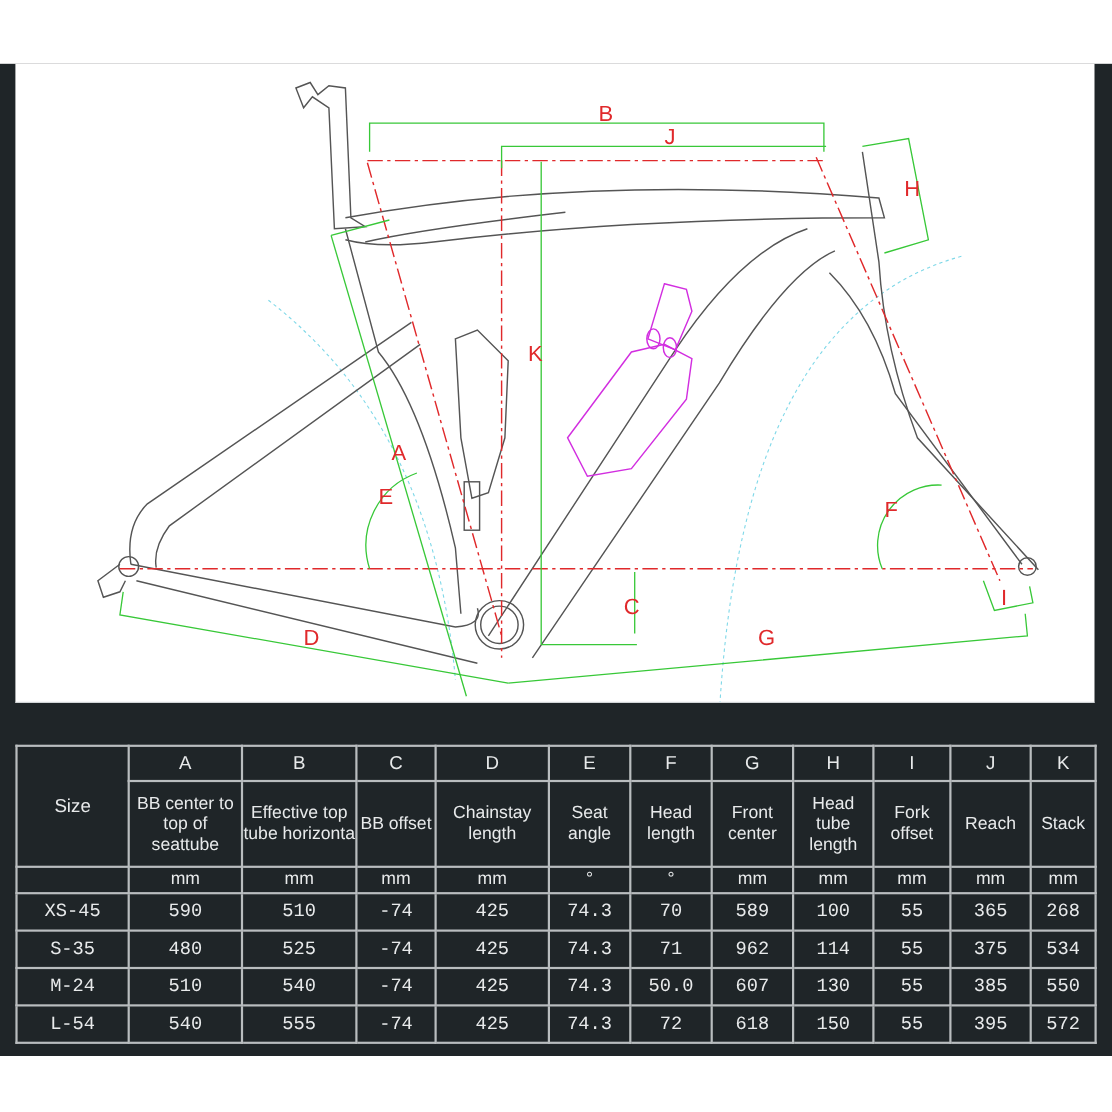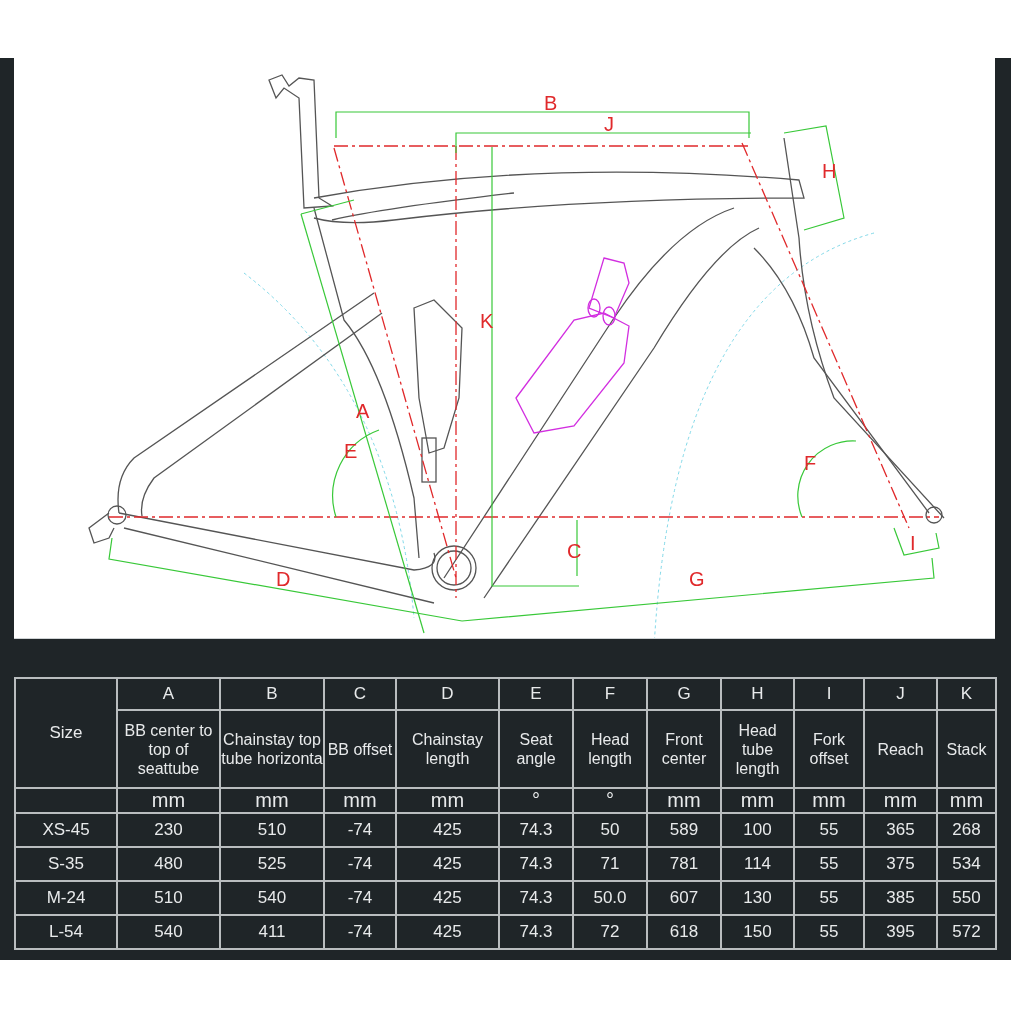--- a/index.html
+++ b/index.html
@@ -4,22 +4,22 @@
 <style>
   html, body { margin:0; padding:0; background:#ffffff; }
   body { width:1011px; height:1011px; position:relative; overflow:hidden; font-family:"Liberation Sans", sans-serif; }
   .panel { position:absolute; left:0; top:58px; width:1011px; height:902px; background:#1f2528; }
   .drawing { position:absolute; left:14px; top:58px; width:981px; height:580px; background:#ffffff; border-bottom:1px solid #cfd3d5; }
   .drawing svg { position:absolute; left:0; top:0; }
   table.geo { position:absolute; left:14px; top:677px; width:981px; border-collapse:collapse; color:#e8eaeb; table-layout:fixed; }
   table.geo td, table.geo th { border:2px solid #b9bdbf; text-align:center; font-weight:normal; padding:0; }
   table.geo .letters td { height:30px; font-size:17px; }
   table.geo .desc td { height:76px; font-size:16px; line-height:19px; }
-  table.geo .units td { height:22px; font-size:20px; }
-  table.geo .row td { height:32px; font-size:17px; }
+  table.geo .units td { height:22px; font-size:16px; }
+  table.geo .row td { height:32px; font-size:17px;font-family:Liberation Mono, monospace; }
   table.geo .size-head { font-size:19px; }
   .lbl { font-family:"Liberation Sans", sans-serif; font-size:20px; fill:#e0292b; }
 </style>
 </head>
 <body>
 
 <div class="panel"></div>
 
 <div class="drawing">
   <svg width="981" height="580" viewBox="0 0 981 580">
@@ -133,21 +133,21 @@
       <td>E</td>
       <td>F</td>
       <td>G</td>
       <td>H</td>
       <td>I</td>
       <td>J</td>
       <td>K</td>
     </tr>
     <tr class="desc">
       <td>BB center to top of seattube</td>
-      <td>Chainstay top tube horizonta</td>
+      <td>Effective top tube horizonta</td>
       <td>BB offset</td>
       <td>Chainstay length</td>
       <td>Seat angle</td>
       <td>Head length</td>
       <td>Front center</td>
       <td>Head tube length</td>
       <td>Fork offset</td>
       <td>Reach</td>
       <td>Stack</td>
     </tr>
@@ -160,41 +160,41 @@
       <td>°</td>
       <td>°</td>
       <td>mm</td>
       <td>mm</td>
       <td>mm</td>
       <td>mm</td>
       <td>mm</td>
     </tr>
     <tr class="row">
       <td>XS-45</td>
-      <td>230</td>
+      <td>590</td>
       <td>510</td>
       <td>-74</td>
       <td>425</td>
       <td>74.3</td>
-      <td>50</td>
+      <td>70</td>
       <td>589</td>
       <td>100</td>
       <td>55</td>
       <td>365</td>
       <td>268</td>
     </tr>
     <tr class="row">
       <td>S-35</td>
       <td>480</td>
       <td>525</td>
       <td>-74</td>
       <td>425</td>
       <td>74.3</td>
       <td>71</td>
-      <td>781</td>
+      <td>962</td>
       <td>114</td>
       <td>55</td>
       <td>375</td>
       <td>534</td>
     </tr>
     <tr class="row">
       <td>M-24</td>
       <td>510</td>
       <td>540</td>
       <td>-74</td>
@@ -203,21 +203,21 @@
       <td>50.0</td>
       <td>607</td>
       <td>130</td>
       <td>55</td>
       <td>385</td>
       <td>550</td>
     </tr>
     <tr class="row">
       <td>L-54</td>
       <td>540</td>
-      <td>411</td>
+      <td>555</td>
       <td>-74</td>
       <td>425</td>
       <td>74.3</td>
       <td>72</td>
       <td>618</td>
       <td>150</td>
       <td>55</td>
       <td>395</td>
       <td>572</td>
     </tr>

